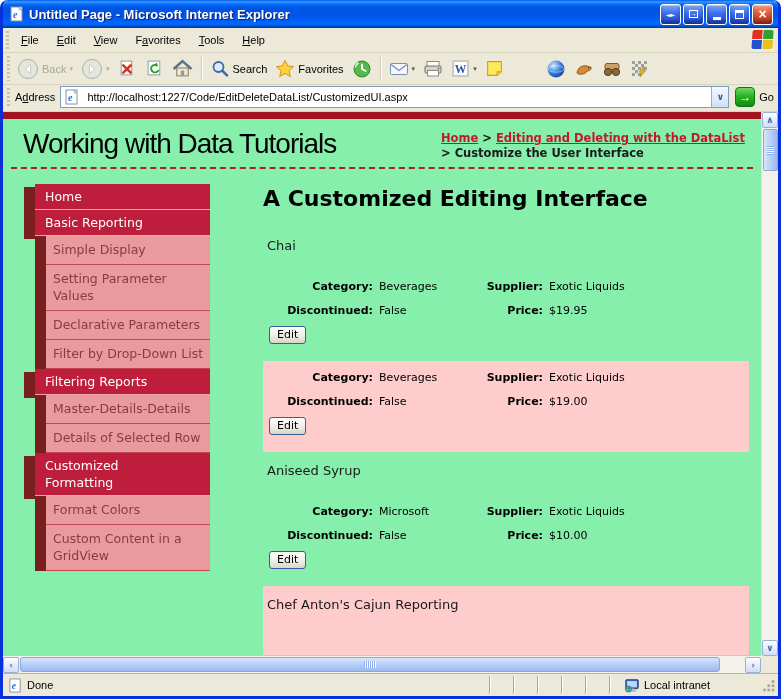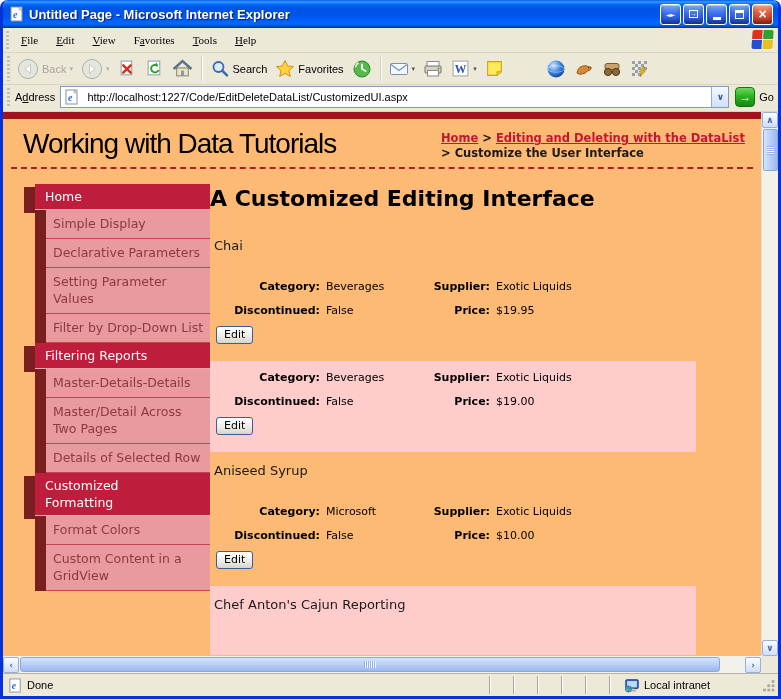--- a/index.html
+++ b/index.html
@@ -27,21 +27,21 @@
   .glyph-close { font-size:14px; font-weight:bold; line-height:1; }
   .pop-box { width:9px; height:8px; border:1px solid #fff; font-size:7px; line-height:6px; display:block; text-align:center; }
   .min-bar { width:8px; height:3px; background:#fff; margin-top:9px; }
   .max-box { width:9px; height:9px; border:1px solid #fff; border-top:3px solid #fff; }
 
   
   .menubar { height:25px; flex:0 0 25px; display:flex; align-items:center; background:#ece9d8;
     border-bottom:1px solid #d8d4bf; padding:0 1px; }
   .grip { width:3px; align-self:stretch; margin:3px 3px 3px 2px;
     background:repeating-linear-gradient(180deg,#c4c0aa 0 2px,transparent 2px 4px); }
-  #menu-items { display:flex;font-family:Liberation Serif, serif; }
+  #menu-items { display:flex; }
   .menu-item { padding:4px 9px; font-size:11px; color:#000; }
   .menu-item u { text-decoration:underline; }
   .winlogo { margin-left:auto; margin-right:2px; width:24px; height:22px; display:grid;
     grid-template-columns:10px 10px; grid-template-rows:9px 9px; gap:1px; padding:1px;
     background:#efecdd; transform:skewX(-4deg); }
   .winlogo span:nth-child(1){ background:#e03020; border-radius:2px 0 0 0;}
   .winlogo span:nth-child(2){ background:#30a030; border-radius:0 2px 0 0;}
   .winlogo span:nth-child(3){ background:#2050d0; border-radius:0 0 0 2px;}
   .winlogo span:nth-child(4){ background:#e8c020; border-radius:0 0 2px 0;}
 
@@ -69,21 +69,21 @@
     color:#3a5a9a; font-size:9px; font-weight:bold; font-family:"DejaVu Sans",sans-serif; }
   .go-area { display:flex; align-items:center; gap:4px; margin-left:6px; }
   .go-icon { width:20px; height:20px; border-radius:4px; border:1px solid #0a7a0a; color:#fff;
     background:linear-gradient(#70d860,#2cb324 45%,#148a10); display:flex; align-items:center;
     justify-content:center; font-weight:bold; font-size:12px; }
   .go-label { font-size:11px; color:#000; }
 
   
   .browser-body { flex:1; display:flex; flex-direction:column; background:#fff; min-height:0; }
   .viewport-row { flex:1; display:flex; min-height:0; }
-  .page { flex:1; overflow:hidden; background:#fdba74; font-family:"DejaVu Sans",sans-serif; }
+  .page { flex:1; overflow:hidden; background:#86efac; font-family:"DejaVu Sans",sans-serif; }
 
   .page-topbar { height:7px; background:#a3121f; }
   .page-header { display:flex; padding:8px 14px 2px 20px; }
   .site-title { font-family:"Liberation Sans",sans-serif; font-size:28px; line-height:33px;
     letter-spacing:-1px; color:#000; white-space:nowrap; }
   .breadcrumb { margin-left:auto; width:306px; font-size:11.5px; font-weight:bold; line-height:15px;
     padding-top:4px; color:#1a1a1a; }
   .crumb.link { color:#c01830; text-decoration:underline; cursor:pointer; }
   .crumb.current { color:#1a1a1a; }
   .crumb-sep { color:#1a1a1a; }
@@ -95,21 +95,21 @@
   .sidebar { margin-left:21px; width:186px; flex:0 0 186px; font-size:12.5px; line-height:17px; }
   .side-item { position:relative; }
   .side-item.top { padding-left:11px; }
   .side-item.top .rail { position:absolute; left:0; top:3px; height:100%; width:11px; background:#7a1f1f; z-index:2; }
   .side-item.top .body { background:#be1e3c; color:#fff; padding:4px 26px 4px 10px; border-bottom:1px solid #efa6ab; }
   .side-item.sub { padding-left:22px; }
   .side-item.sub .rail { position:absolute; left:11px; top:0; height:100%; width:11px; background:#7a1f1f; }
   .side-item.sub .body { background:#e89a9e; color:#8c3a3f; padding:5px 2px 6px 7px; border-bottom:1px solid #c4454f; }
 
   
-  .content { width:486px; flex:0 0 486px; }
+  .content { margin-left:53px; width:486px; flex:0 0 486px; }
   .content-heading { font-size:22px; font-weight:bold; color:#000; margin:2px 0 16px 0; white-space:nowrap; }
   .product-item { padding:9px 10px 17px 4px; }
   .product-item.hl { background:#ffcccc; }
   .product-name { font-size:13px; line-height:19px; color:#1a1a1a; margin-bottom:24px; }
   .product-fields { display:grid; grid-template-columns:104px 84px 74px auto; column-gap:6px; row-gap:9px;
     font-size:11px; line-height:15px; color:#000; margin-left:2px; }
   .flabel { font-weight:bold; text-align:right; white-space:nowrap; }
   .fvalue { white-space:nowrap; }
   .edit-btn { margin:8px 0 0 2px; font-family:"DejaVu Sans",sans-serif; font-size:11px; color:#000;
     padding:1px 7px 2px 7px; background:linear-gradient(#ffffff,#ecebe5 60%,#d8d4c8);
@@ -375,47 +375,50 @@
           <div class="site-title">Working with Data Tutorials</div>
           <div class="breadcrumb" id="breadcrumb"><span class="crumb link">Home</span><span class="crumb-sep"> &gt; </span><span class="crumb link">Editing and Deleting with the DataList</span><span class="crumb-sep"> &gt; </span><span class="crumb current">Customize the User Interface</span></div>
         </div>
         <div class="dashed"></div>
         <div class="page-body">
           <div class="sidebar" id="sidebar">
               <div class="side-item top">
     <div class="rail"></div>
     <div class="body"><span class="side-label">Home</span></div>
   </div>
+              <div class="side-item top">
+    <div class="rail"></div>
+    <div class="body"><span class="side-label">Basic Reporting</span></div>
+  </div>
               <div class="side-item sub">
     <div class="rail"></div>
     <div class="body"><span class="side-label">Simple Display</span></div>
   </div>
               <div class="side-item sub">
     <div class="rail"></div>
+    <div class="body"><span class="side-label">Setting Parameter Values</span></div>
+  </div>
+              <div class="side-item sub">
+    <div class="rail"></div>
     <div class="body"><span class="side-label">Declarative Parameters</span></div>
   </div>
               <div class="side-item sub">
     <div class="rail"></div>
-    <div class="body"><span class="side-label">Setting Parameter Values</span></div>
-  </div>
-              <div class="side-item sub">
-    <div class="rail"></div>
     <div class="body"><span class="side-label">Filter by Drop-Down List</span></div>
   </div>
               <div class="side-item top">
     <div class="rail"></div>
     <div class="body"><span class="side-label">Filtering Reports</span></div>
   </div>
               <div class="side-item sub">
     <div class="rail"></div>
     <div class="body"><span class="side-label">Master-Details-Details</span></div>
   </div>
               <div class="side-item sub">
     <div class="rail"></div>
-    <div class="body"><span class="side-label">Master/Detail Across Two Pages</span></div>
   </div>
               <div class="side-item sub">
     <div class="rail"></div>
     <div class="body"><span class="side-label">Details of Selected Row</span></div>
   </div>
               <div class="side-item top">
     <div class="rail"></div>
     <div class="body"><span class="side-label">Customized Formatting</span></div>
   </div>
               <div class="side-item sub">

